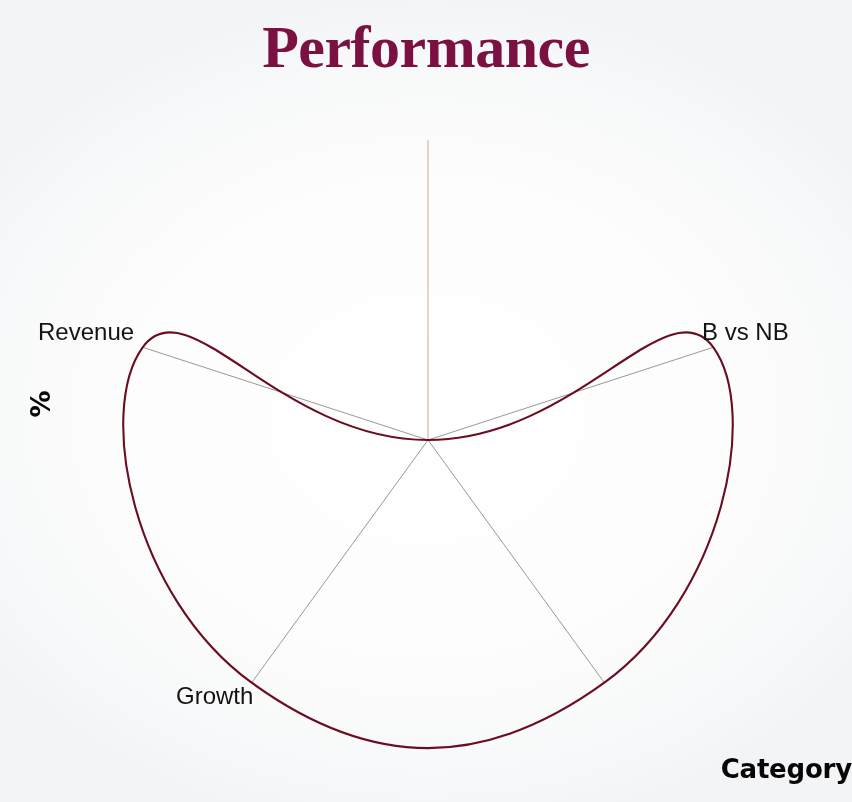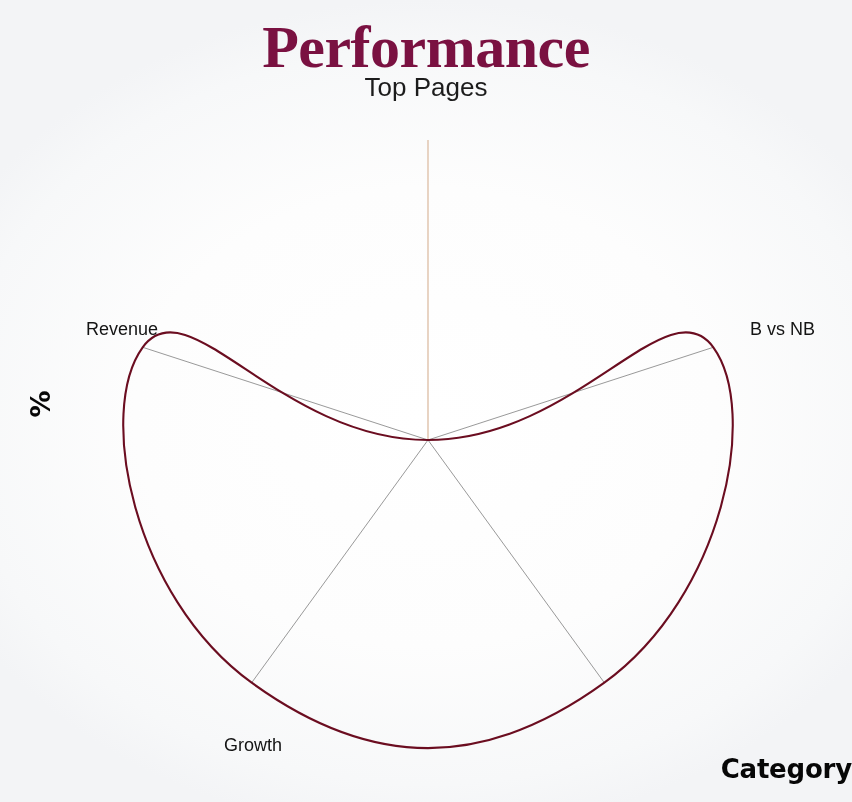--- a/index.html
+++ b/index.html
@@ -70,57 +70,55 @@
     font-family: "DejaVu Sans", sans-serif;
     font-weight: bold;
     font-size: 27px;
     color: #070707;
     transform: rotate(-90deg);
     white-space: nowrap;
   }
   .spoke-label {
     position: absolute;
     font-family: "Liberation Sans", sans-serif;
-    font-size: 18px;
+    font-size: 24px;
     color: #141414;
     white-space: nowrap;
     line-height: 1;
-    margin-left: 48px;
   }
   #svg-layer {
     position: absolute;
     left: 0;
     top: 0;
   }
 </style>
 </head>
 <body>
 
 <div id="chart-root">
 
   <div class="chart-title">Performance</div>
 
-  <div class="chart-subtitle">Top Pages</div>
 
   <svg id="svg-layer" width="852" height="802">
 
     <line id="spoke-top-pages" x1="428" y1="440" x2="428.00" y2="140.00" stroke="#e3c9b4" stroke-width="1.6"></line>
 
     <line id="spoke-b-vs-nb" x1="428" y1="440" x2="713.32" y2="347.29" stroke="#8d8d8d" stroke-width="0.9"></line>
     <line id="spoke-conversions" x1="428" y1="440" x2="604.34" y2="682.71" stroke="#8d8d8d" stroke-width="0.9"></line>
     <line id="spoke-growth" x1="428" y1="440" x2="251.66" y2="682.71" stroke="#8d8d8d" stroke-width="0.9"></line>
     <line id="spoke-revenue" x1="428" y1="440" x2="142.68" y2="347.29" stroke="#8d8d8d" stroke-width="0.9"></line>
 
     <path id="series-path" fill="none" stroke="#6b0d20" stroke-width="2.1" stroke-linejoin="round" stroke-linecap="round" d="M 428.00 440.00 C 576.36 440.00, 667.47 284.19, 713.32 347.29 C 759.16 410.40, 724.37 595.50, 604.34 682.71 C 484.31 769.91, 371.69 769.91, 251.66 682.71 C 131.63 595.50, 96.84 410.40, 142.68 347.29 C 188.53 284.19, 279.64 440.00, 428.00 440.00 Z"></path>
   </svg>
 
   <div class="spoke-label" style="left:38px; top:320px;">Revenue</div>
 
   <div class="spoke-label" style="left:702px; top:320px;">B vs NB</div>
 
-  <div class="spoke-label" style="left:176px; top:736px;">Growth</div>
+  <div class="spoke-label" style="left:176px; top:684px;">Growth</div>
 
 
   <div class="axis-title-y">%</div>
 
   <div class="axis-title-x">Category</div>
 
 </div>
 
 </body></html>

